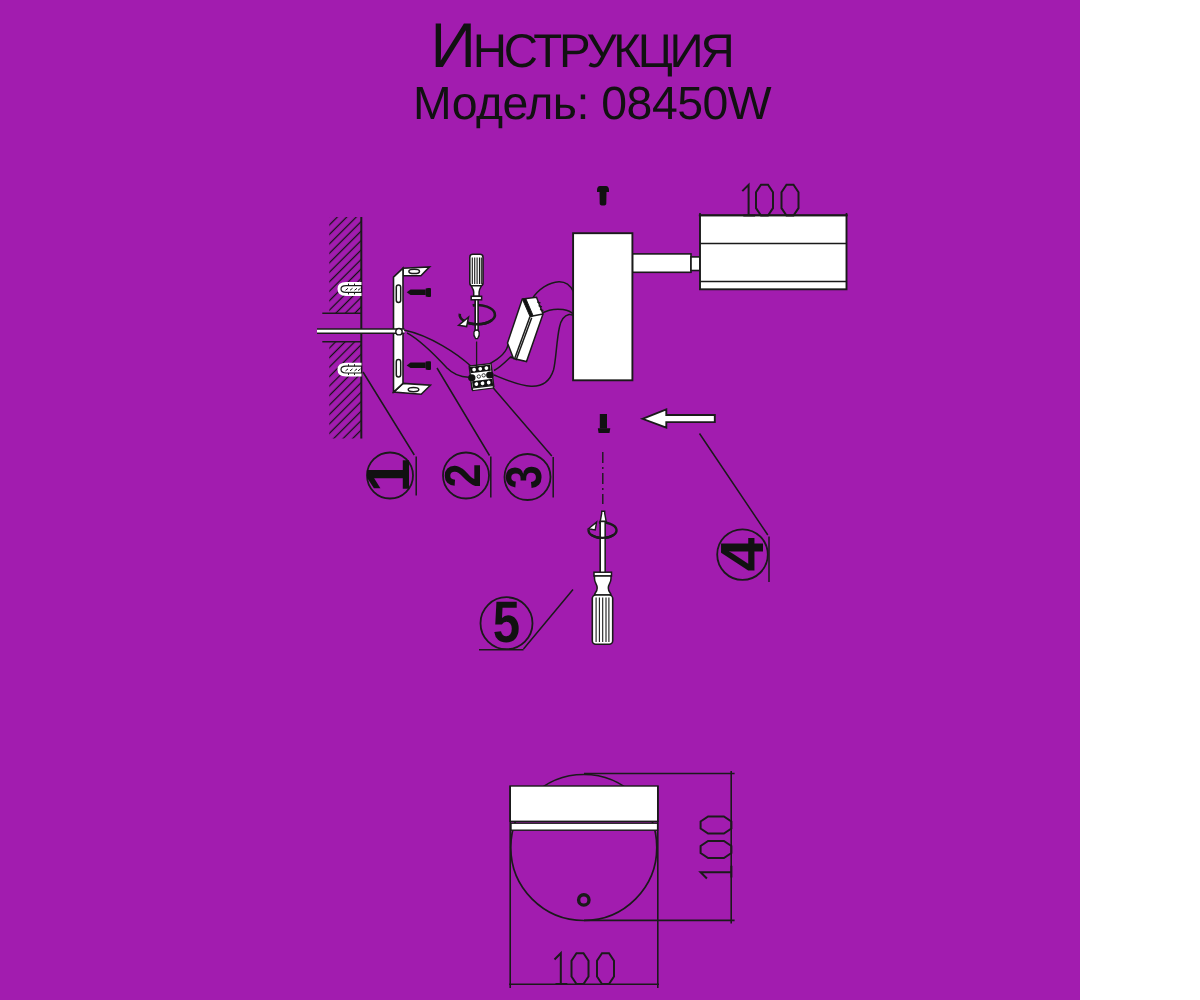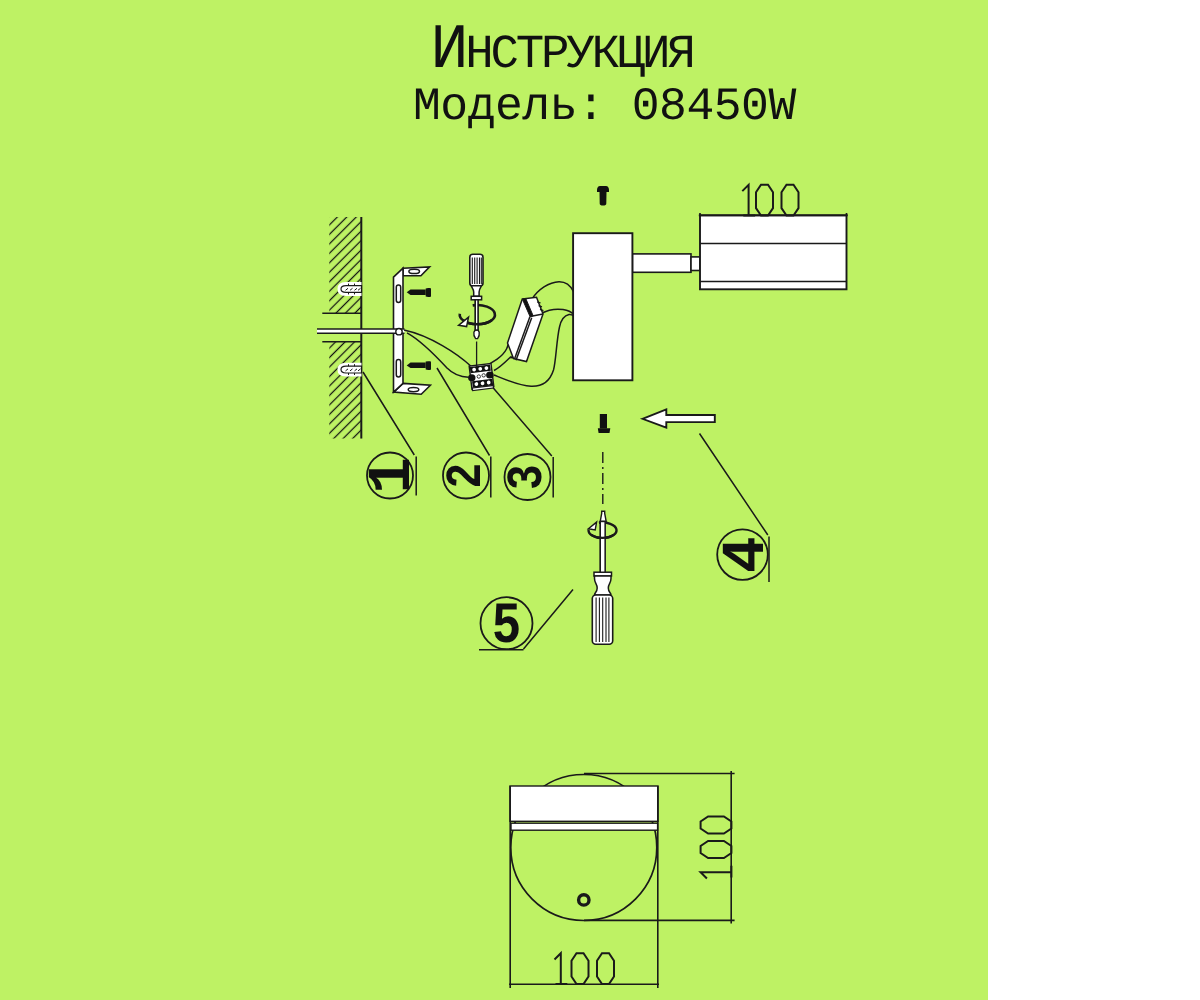--- a/index.html
+++ b/index.html
@@ -1,18 +1,18 @@
 <!DOCTYPE html>
 <html><head>
 <meta charset="utf-8">
 <style>
   html,body{margin:0;padding:0;background:#fff;}
   text{text-rendering:geometricPrecision;}
-  .page{position:relative;width:988px;height:1000px;background:#bef264;overflow:hidden;
-        font-family:Liberation Mono, monospace;}
+  .page{position:relative;width:1080px;height:1000px;background:#a21caf;overflow:hidden;
+        font-family:Liberation Sans, sans-serif;}
 </style>
 </head>
 <body>
 <div class="page">
 <svg width="1200" height="1000" viewBox="0 0 1200 1000">
 <defs>
   <pattern id="hatch" width="9.5" height="6.7" patternUnits="userSpaceOnUse" patternTransform="rotate(-45 0 0)">
     <line x1="-1" y1="3.35" x2="10.5" y2="3.35" stroke="#111" stroke-width="1.25"></line>
   </pattern>
   <path id="d1" d="M0.5,-24.5 L6.8,-30.8 L6.8,0 M1.5,0 L13.3,0" fill="none"></path>

